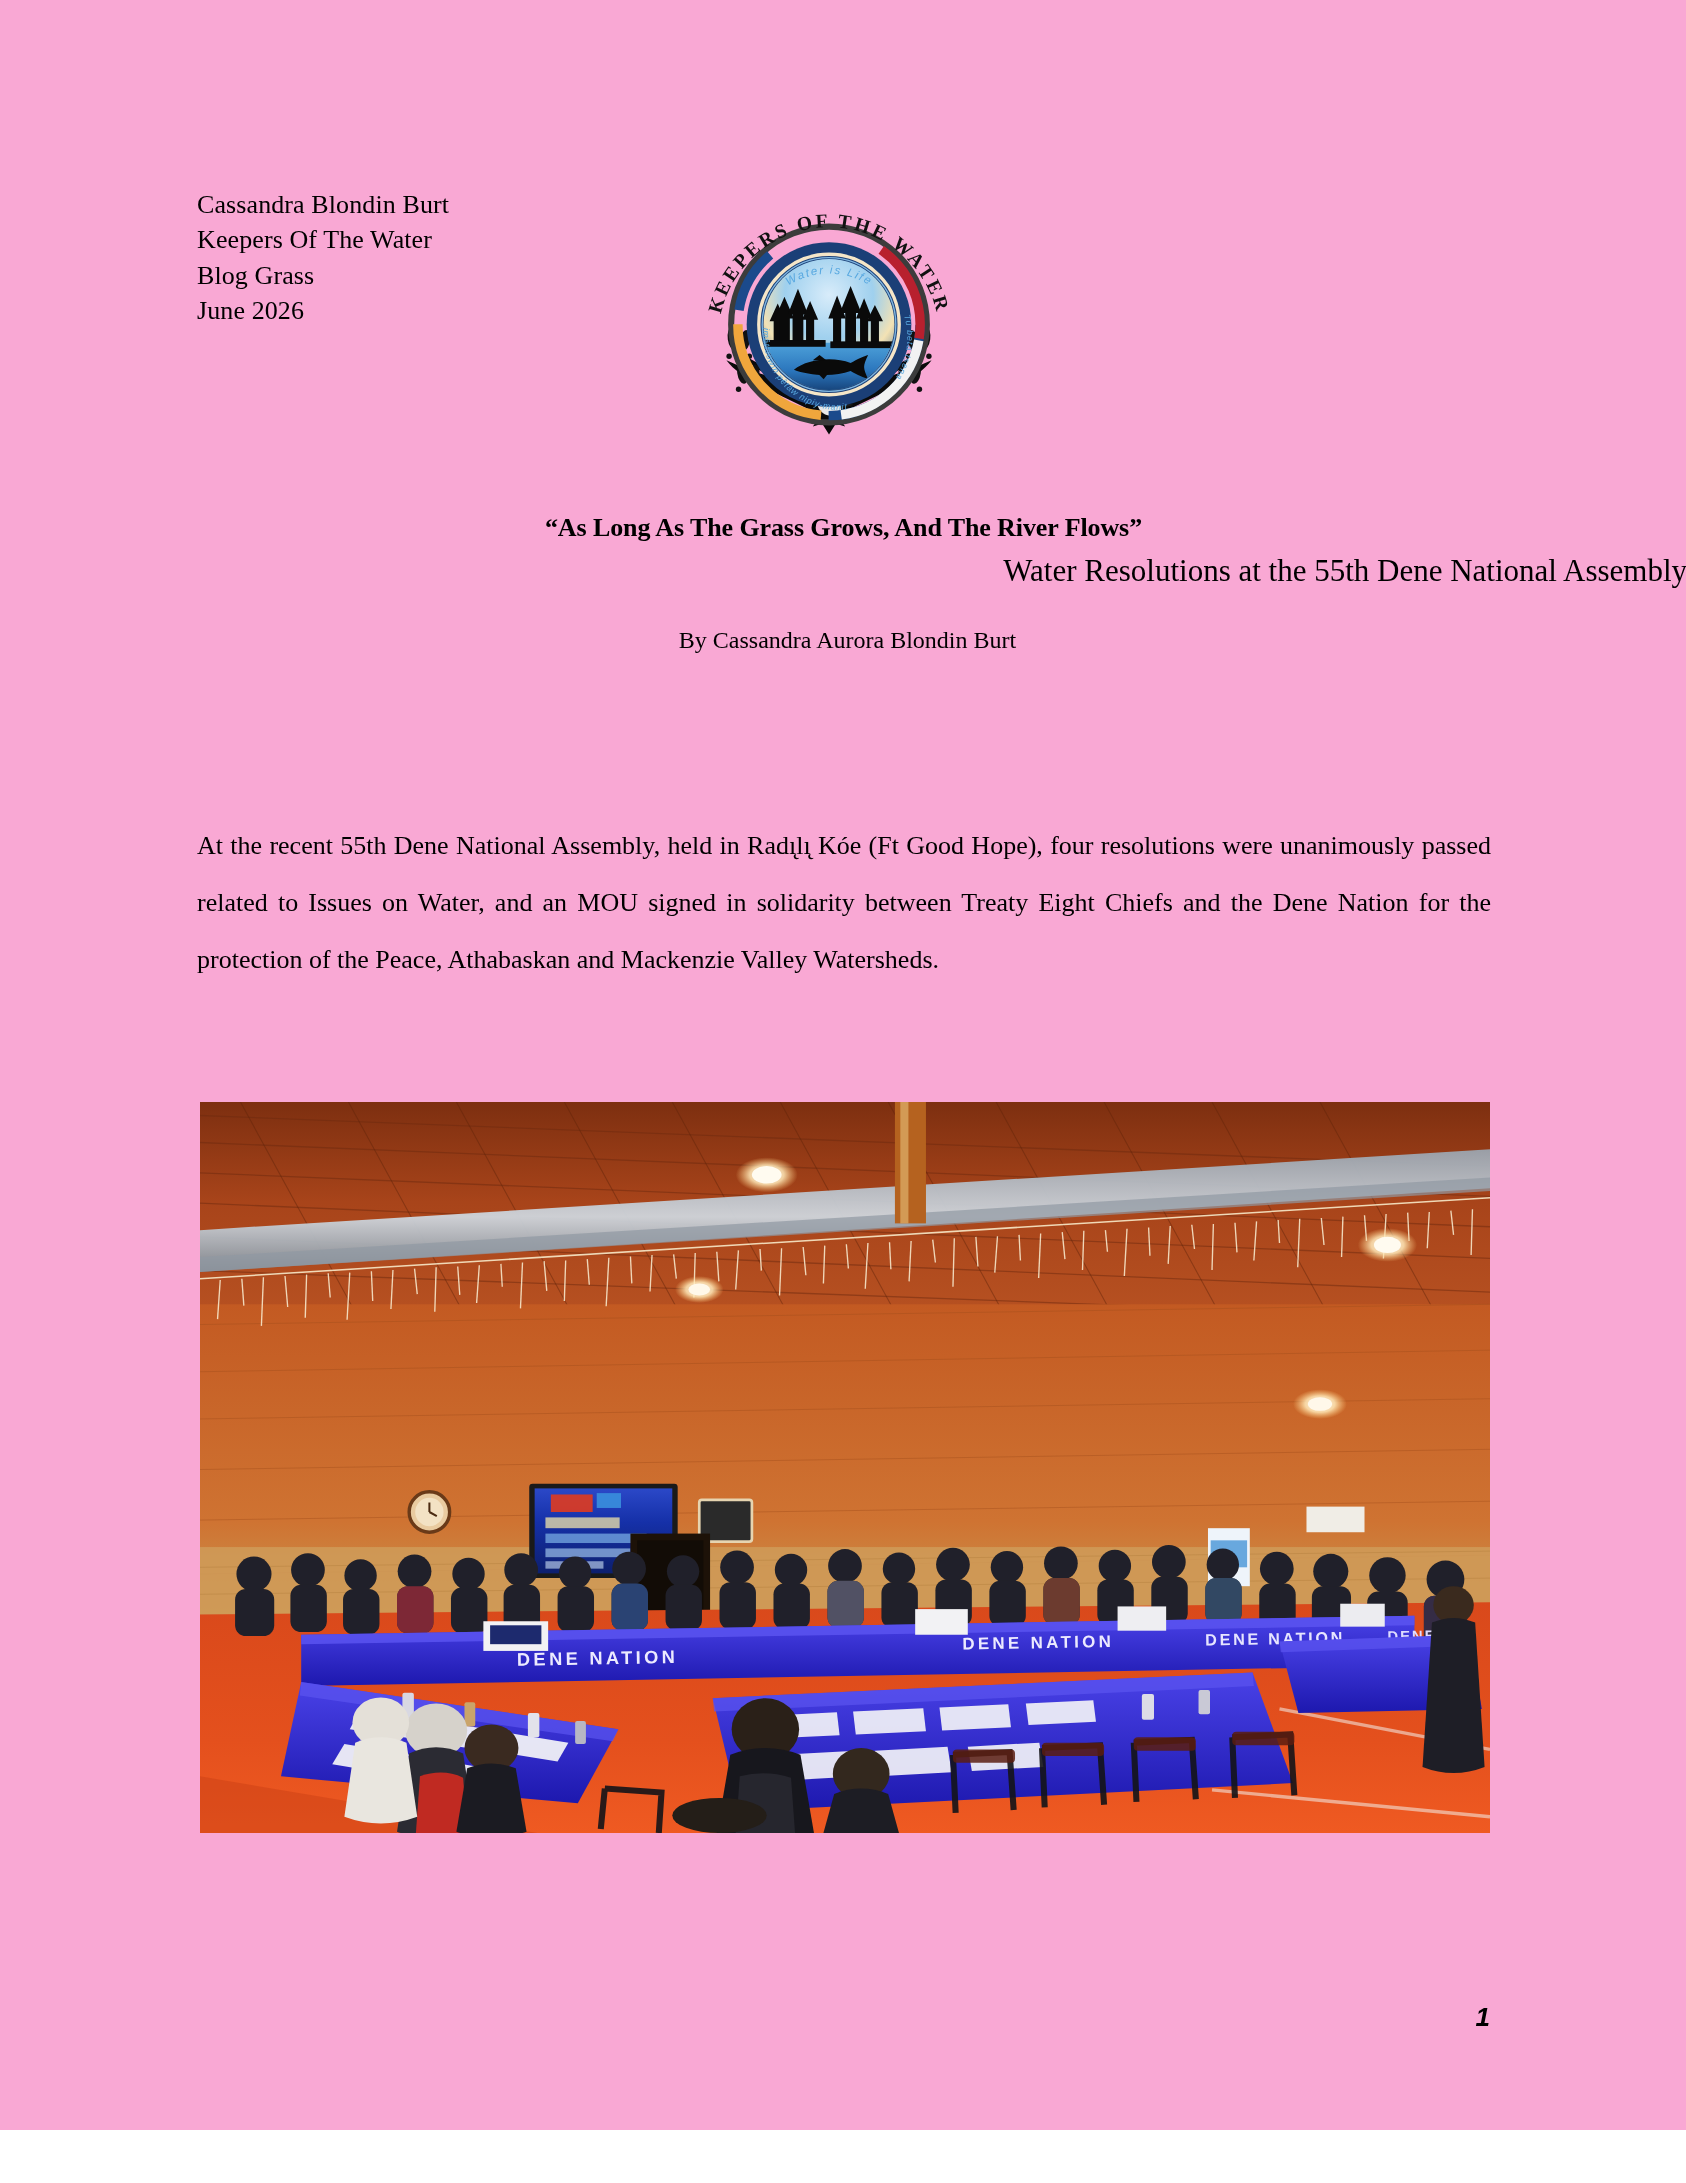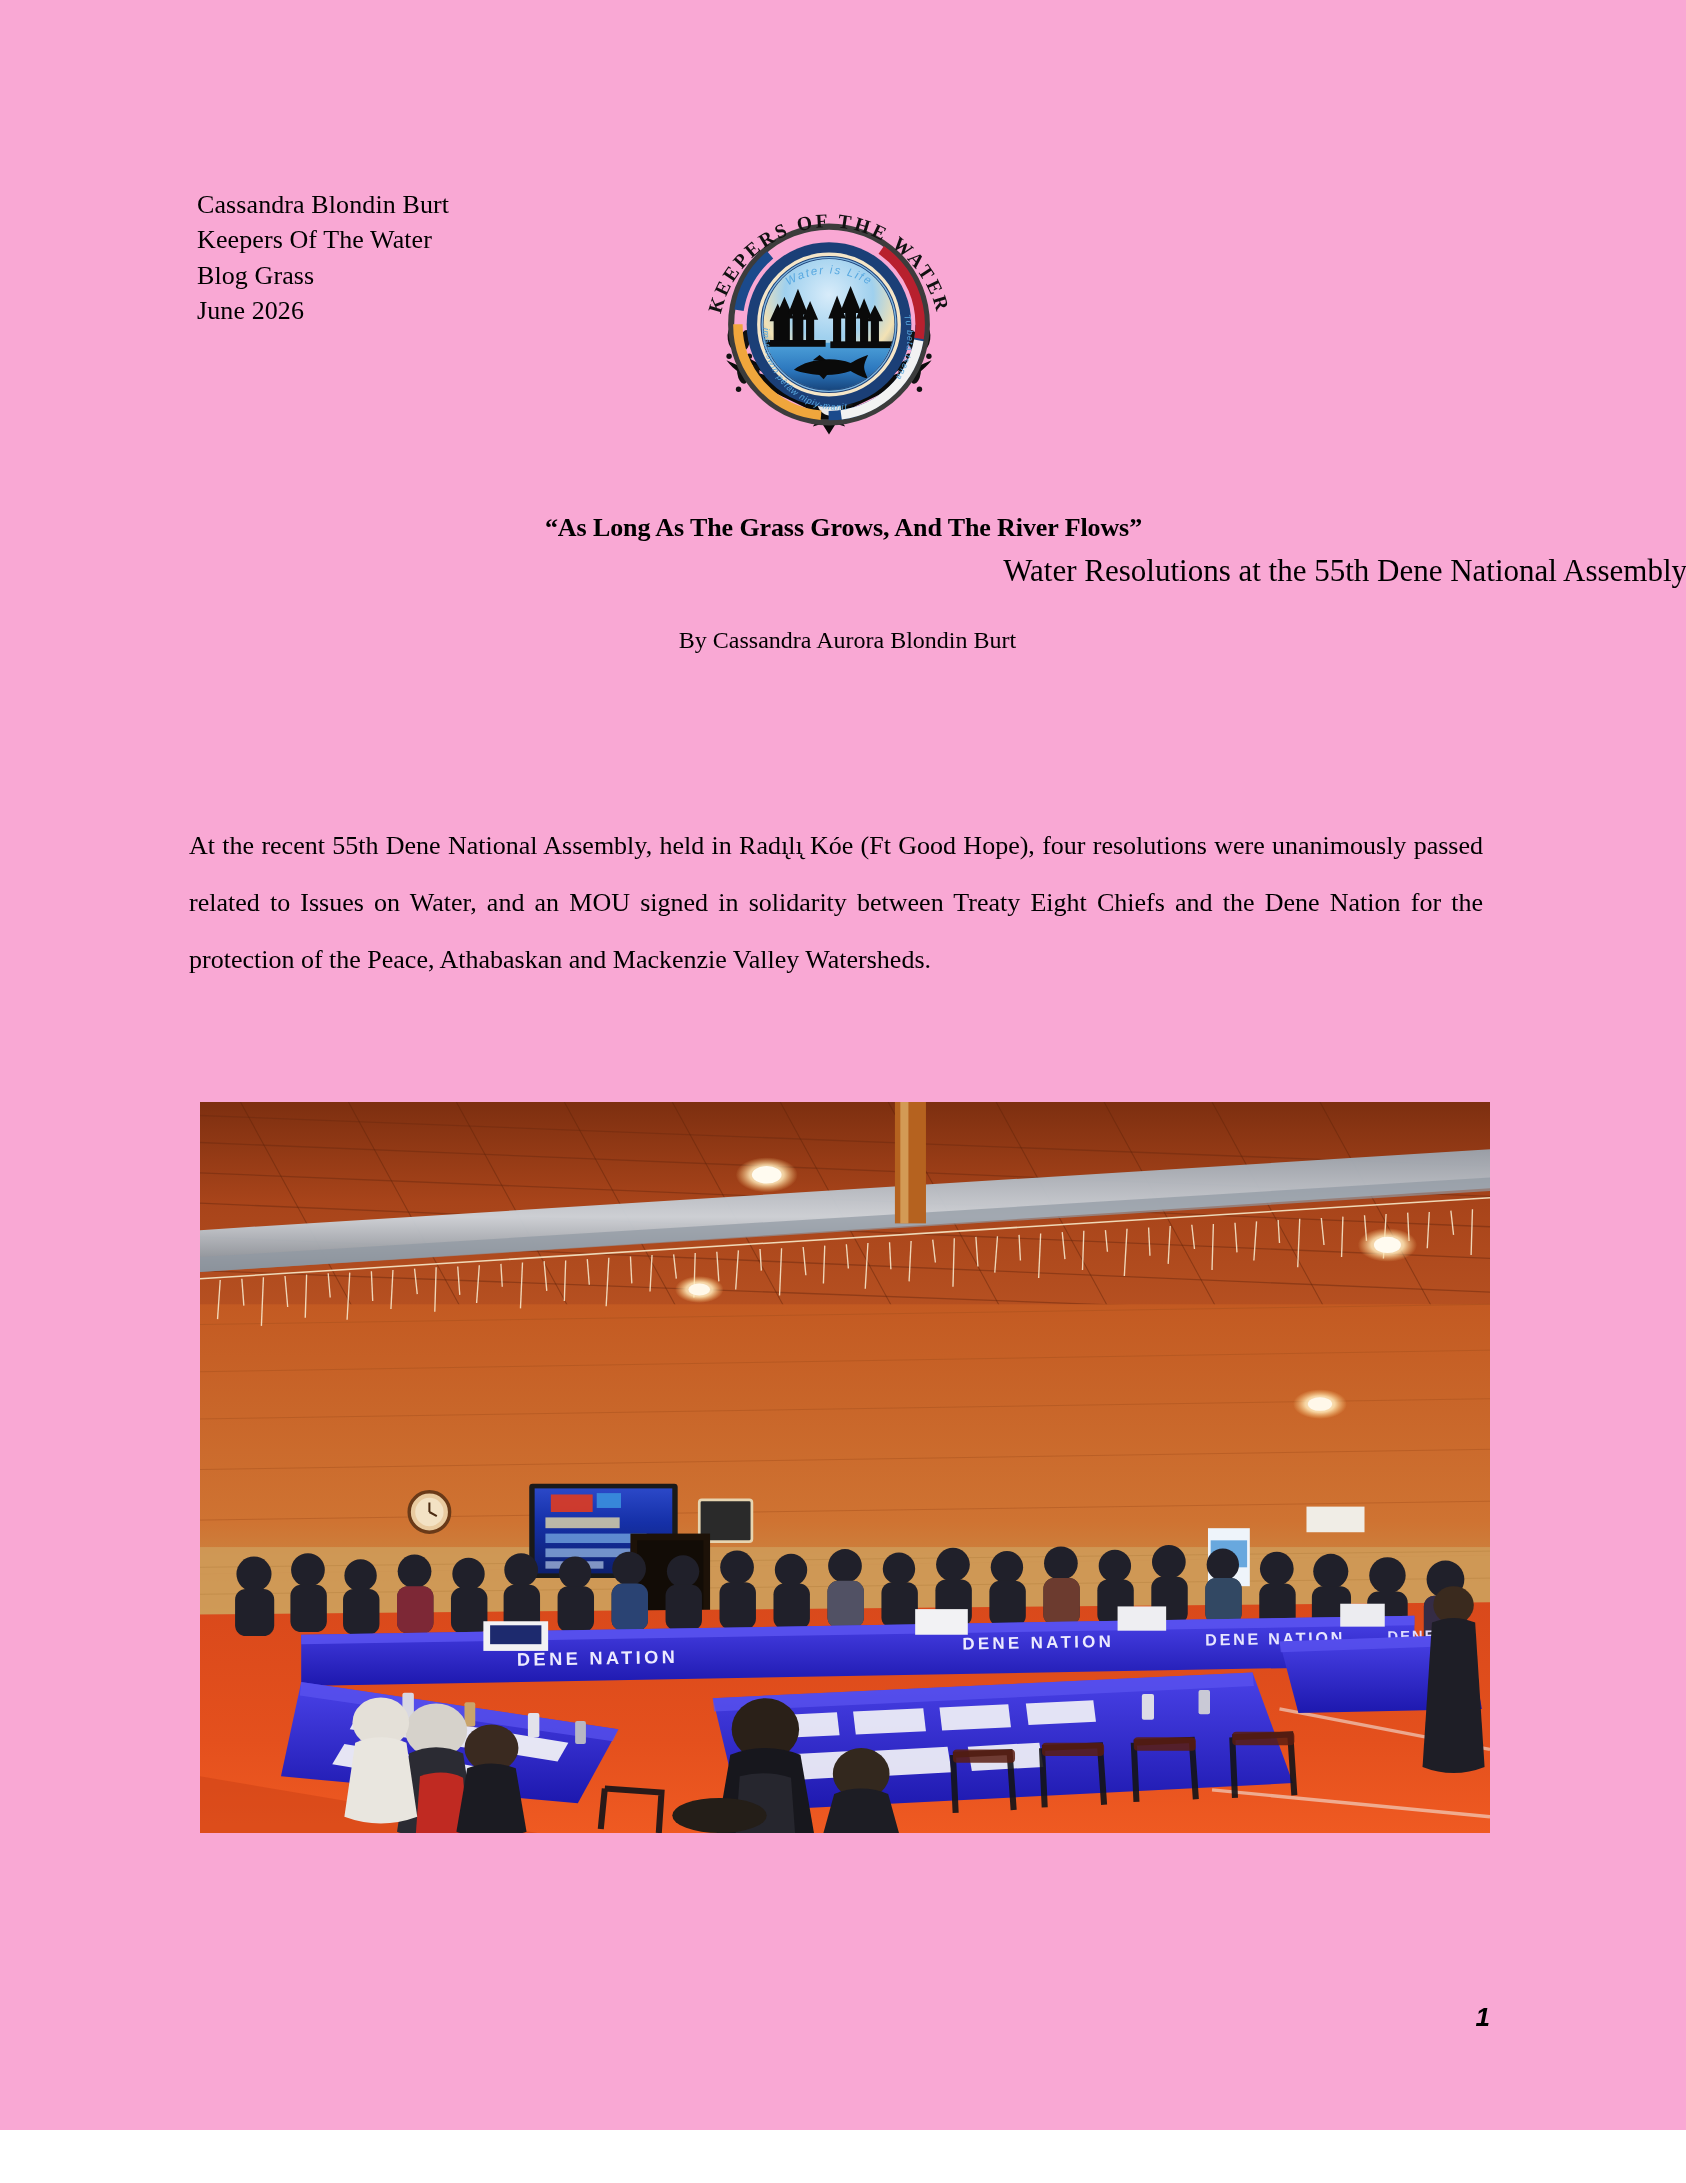--- a/index.html
+++ b/index.html
@@ -65,21 +65,21 @@
     left: 0; right: 0;
     top: 627px;
     text-align: center;
     font-size: 24px;
     padding-left: 8px;
   }
 
   
   .body-para {
     position: absolute;
-    left: 189px;
+    left: 197px;
     top: 791px;
     width: 1294px;
     font-size: 26px;
     line-height: 57px;
     text-align: justify;
     text-justify: inter-word;
   }
 
   
   .photo-frame {

